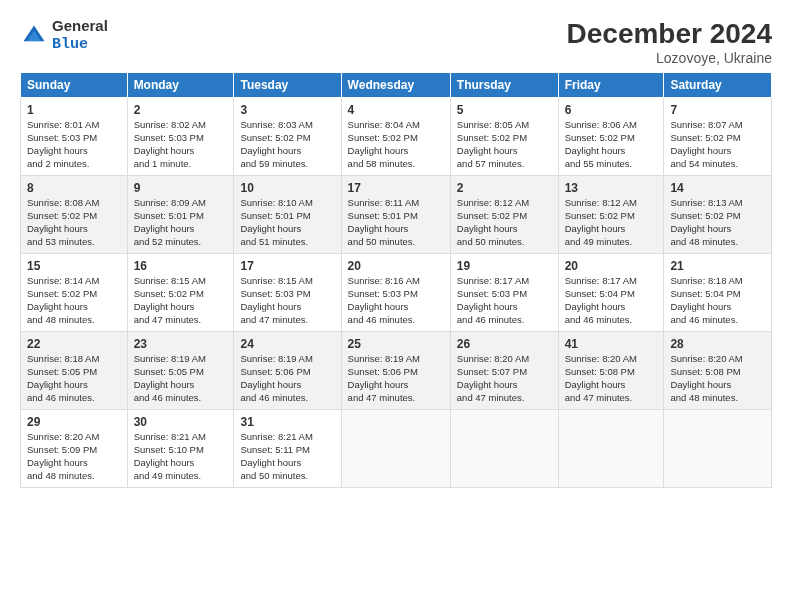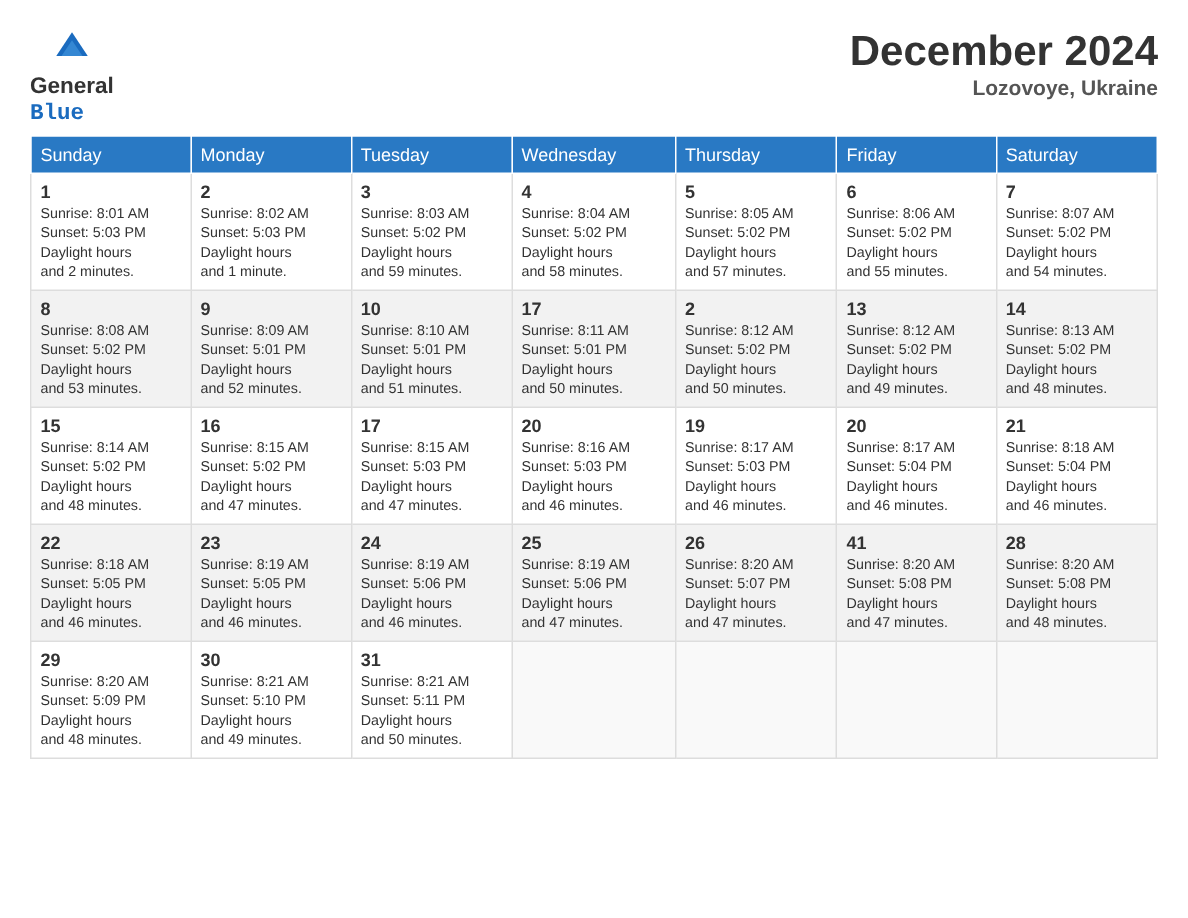--- a/index.html
+++ b/index.html
@@ -17,21 +17,20 @@
     .header-row {
       display: flex;
       justify-content: space-between;
       align-items: flex-start;
       margin-bottom: 6px;
     }
     .logo {
       display: flex;
       align-items: center;
       gap: 4px;
-      flex-direction: column;
     }
     .logo-text {
       font-size: 15px;
       font-weight: bold;
       line-height: 1.1;
     }
     .logo-text .general { color: #333; }
     .logo-text .blue { color: #1a6bbf; font-family: Liberation Mono, monospace; }
     .logo-icon {
       width: 28px;
@@ -40,33 +39,33 @@
     .title-block {
       text-align: right;
     }
     .title-block h1 {
       font-size: 28px;
       font-weight: bold;
       color: #333;
     }
     .title-block h2 {
       font-size: 14px;
-      font-weight: bold;
+      font-weight: normal;
       color: #555;
     }
     .calendar {
       width: 100%;
       border-collapse: collapse;
       font-size: 10px;
     }
     .calendar thead tr th {
       background: #2979c4;
       color: #fff;
       font-size: 12px;
-      font-weight: normal;
+      font-weight: bold;
       text-align: left;
       padding: 5px 6px;
       border: 1px solid #fff;
     }
     .calendar tbody tr td {
       vertical-align: top;
       padding: 4px 6px;
       border: 1px solid #ddd;
       width: 113px;
       height: 78px;

